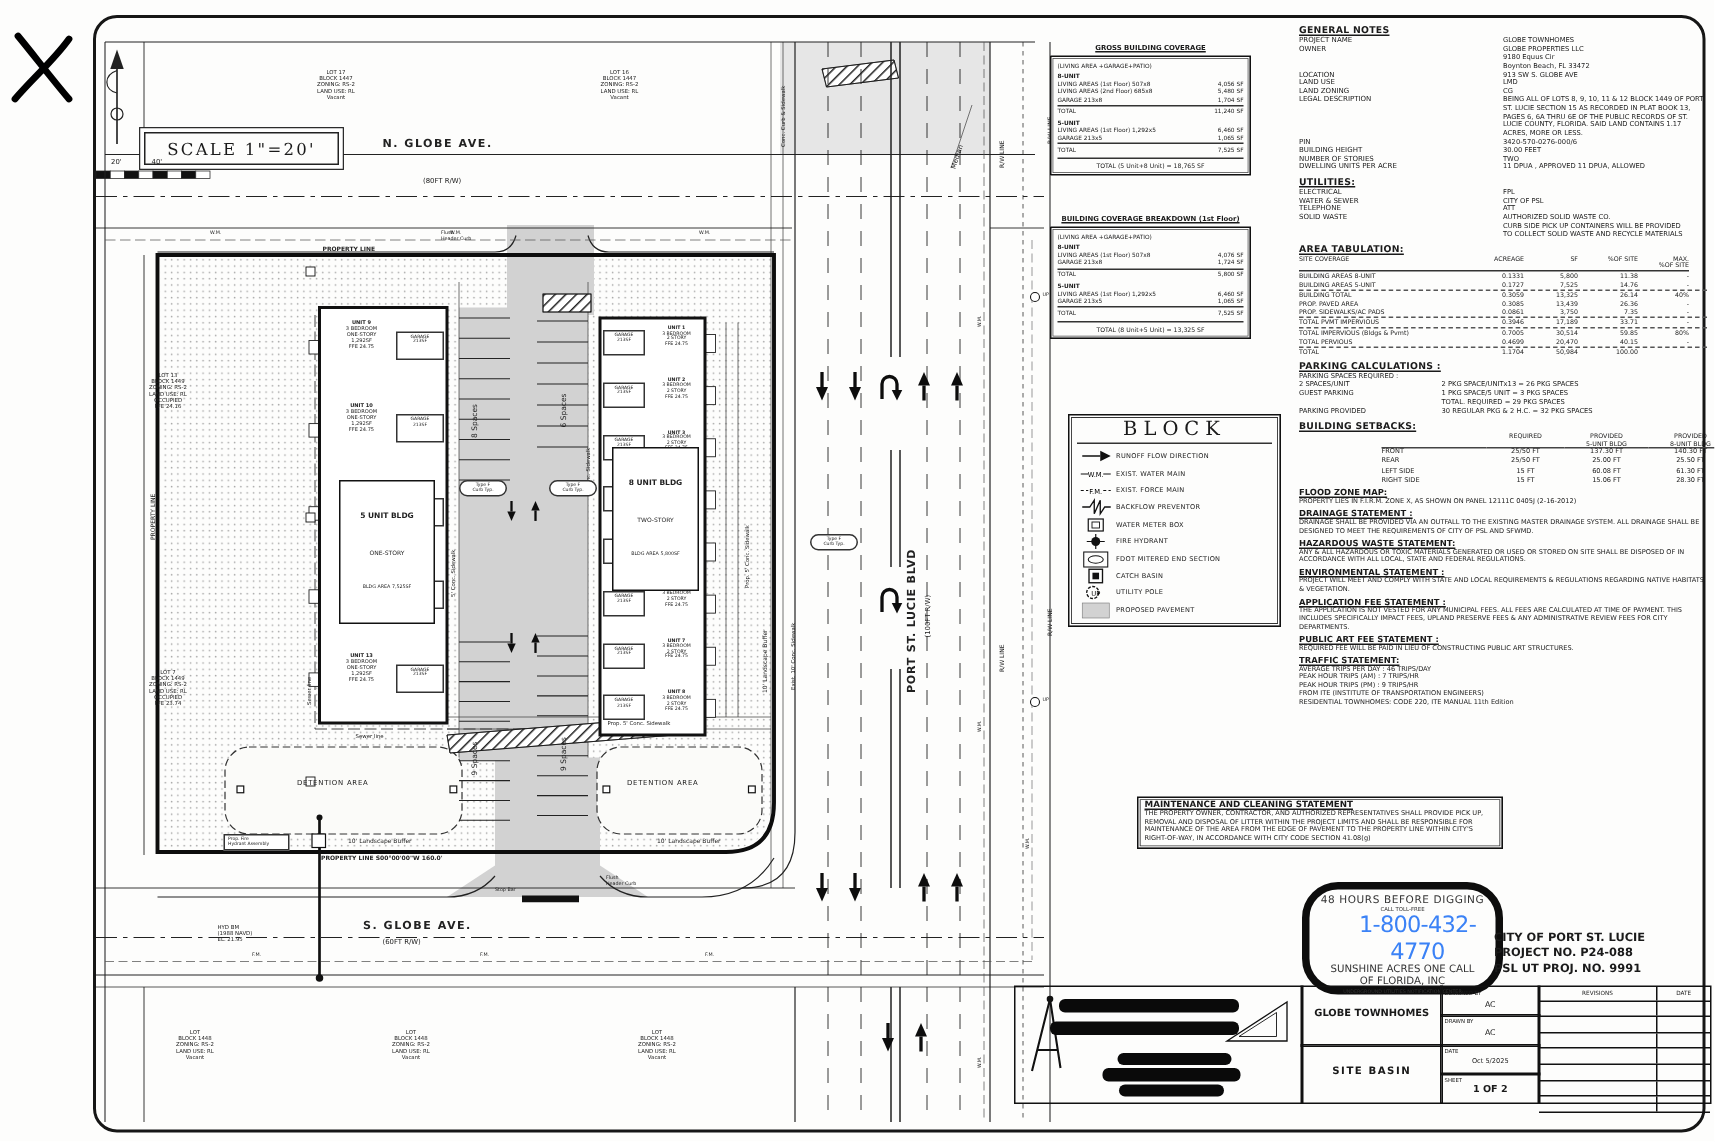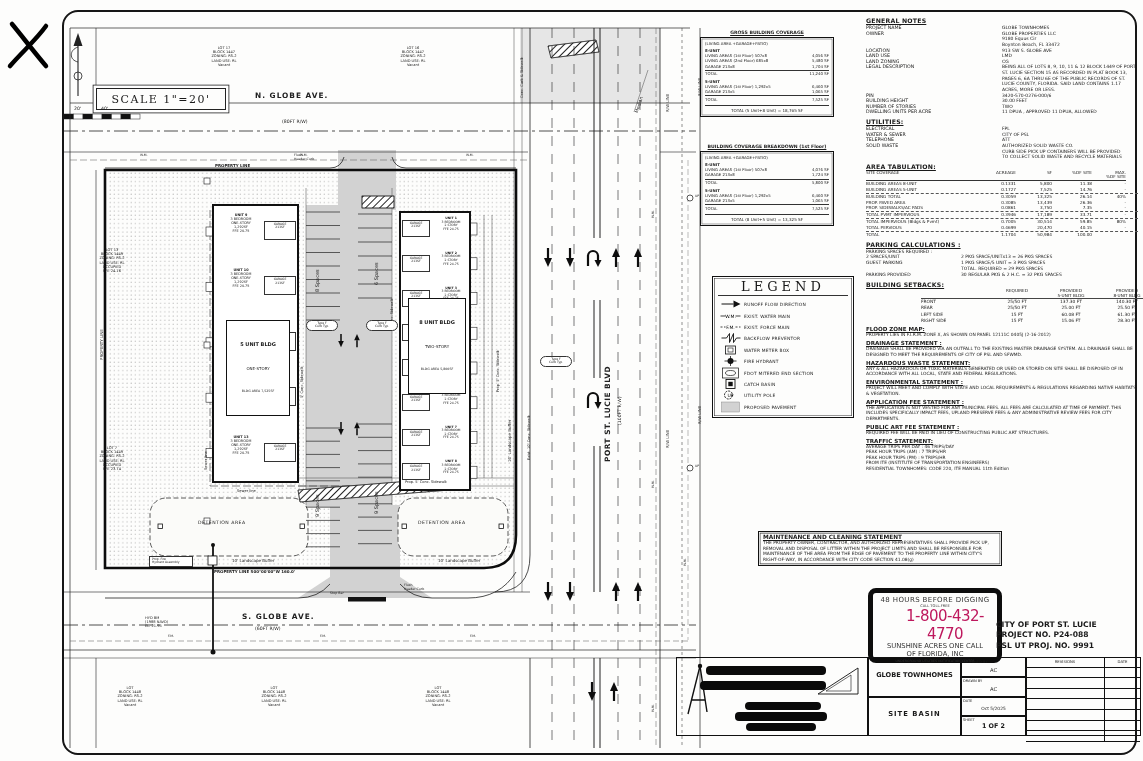--- a/index.html
+++ b/index.html
@@ -60,24 +60,24 @@
   .sb-row div:nth-child(n+2){text-align:center;}
   .stmt-title{font-size:5.6px;font-weight:bold;text-decoration:underline;margin-top:2.5px;}
   .stmt-body{font-size:4.4px;line-height:1.25;white-space:pre-line;}
   
   #maint{position:absolute;left:758px;top:531px;width:234px;z-index:5;border:1.8px solid #111;
      box-shadow:inset 0 0 0 0.8px #fff,inset 0 0 0 1.4px #333;background:#fdfdfc;padding:2px 4px;}
   #maint .mtitle{font-size:5.8px;font-weight:bold;text-decoration:underline;}
   #maint .mbody{font-size:4.4px;line-height:1.28;}
   
   #callbox{position:absolute;left:868px;top:588px;width:124px;height:62px;z-index:5;
-     border:5px solid #0d0d0d;border-radius:8px;background:#fdfdfc;text-align:center;padding-top:3px;}
+     border:5px solid #0d0d0d;border-radius:24px;background:#fdfdfc;text-align:center;padding-top:3px;}
   #callbox .c1{font-size:7px;letter-spacing:0.4px;color:#333;}
   #callbox .c2{font-size:3.6px;color:#333;}
-  #callbox .c3{font-size:15px;letter-spacing:-0.5px;color:#be185d;margin:-1px 0;padding-left:20px;}
+  #callbox .c3{font-size:15px;letter-spacing:-0.5px;color:#3b82f6;margin:-1px 0;padding-left:20px;}
   #callbox .c4,#callbox .c5{font-size:6.8px;color:#333;}
   #callbox .c6{font-size:3.2px;margin-top:1px;color:#333;}
   #cityblock{position:absolute;left:996px;top:620px;width:146px;z-index:5;
      font-size:7.6px;font-weight:bold;line-height:1.35;white-space:pre-line;}
   
   .tb-cell{position:absolute;border:1px solid #111;z-index:5;background:transparent;}
   .tb-label{font-size:3.6px;position:absolute;left:2px;top:2px;}
   .tb-val{position:absolute;width:100%;text-align:center;top:45%;transform:translateY(-50%);font-size:5.2px;}
   .redact{position:absolute;background:#0a0a0a;border-radius:4px;z-index:6;}
   .rev-row{height:9.55px;border-bottom:1px solid #111;display:grid;grid-template-columns:79px 1fr;}
@@ -576,21 +576,21 @@
         </div>
         <div class="cov-total">
           <span>TOTAL</span>
           <span>7,525 SF</span>
         </div>
         <div class="cov-grand">TOTAL (8 Unit+5 Unit) = 13,325 SF</div>
       </div>
   </div>
 
   <div id="legend">
-    <div class="ltitle">LEGEND</div>
+    <div class="ltitle">BLOCK</div>
     <div id="legend-items">
         <div class="leg-row">
           <div class="leg-sym"><svg width="26" height="12" viewBox="0 0 23 12">
               <line x1="2" y1="6" x2="14" y2="6" stroke="#111" stroke-width="1"></line>
               <polygon points="14,2.5 14,9.5 21,6" fill="#111"></polygon>
             </svg></div>
           <div class="leg-label">RUNOFF FLOW DIRECTION</div>
         </div>
         <div class="leg-row">
           <div class="leg-sym"><svg width="26" height="12" viewBox="0 0 23 12">

